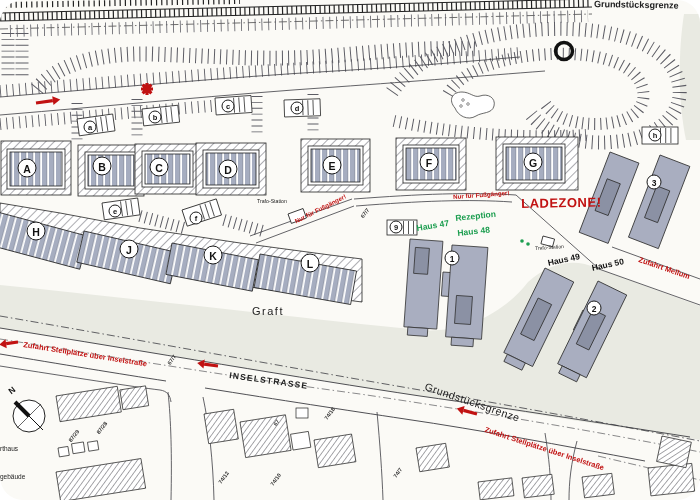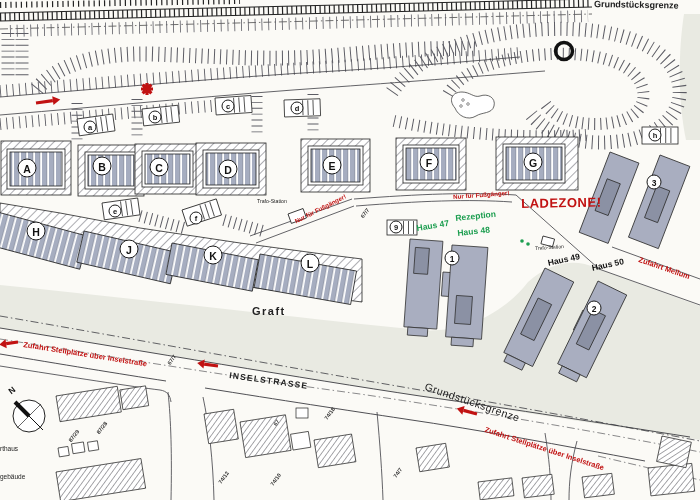--- a/index.html
+++ b/index.html
@@ -1,18 +1,18 @@
 <!DOCTYPE html>
 <html><head>
 <meta charset="utf-8">
 <style>
   html,body{margin:0;padding:0;}
   #map{
     position:relative;width:700px;height:500px;overflow:hidden;
-    background:#fbfaf6;font-family:"Liberation Sans",sans-serif;
+    background:#fbfaf6;font-family:"Liberation Sans",sans-serif;border-radius:23px;
   }
   #map svg{position:absolute;left:0;top:0;}
   #label-layer,#circle-layer{position:absolute;left:0;top:0;width:700px;height:500px;pointer-events:none;}
   .lbl{
     position:absolute;white-space:nowrap;line-height:1;
     transform-origin:left top;font-family:"Liberation Sans",sans-serif;
   }
   .circ{
     position:absolute;background:#fff;border:1.3px solid #1a1a1a;border-radius:50%;
     display:flex;align-items:center;justify-content:center;color:#111;
@@ -310,21 +310,21 @@
     <g transform="translate(477,414) rotate(195)">
           <rect y="-1.6" width="14" height="3.2"></rect>
           <path d="M14,-4.5 L21,0 L14,4.5 Z"></path>
         </g>
   </g>
 </svg>
 
 <div id="label-layer">
       <div class="lbl" style="left: 594px; top: 0px; font-size: 9px; color: rgb(34, 34, 34); transform: rotate(1deg); font-weight: 700; letter-spacing: 0px;">Grundstücksgrenze</div>
       <div class="lbl" style="left: 427px; top: 381px; font-size: 10.5px; color: rgb(34, 34, 34); transform: rotate(19deg); font-weight: 400; letter-spacing: 0.5px;">Grundstücksgrenze</div>
-      <div class="lbl" style="left: 252px; top: 306px; font-size: 11px; color: rgb(34, 34, 34); transform: rotate(0deg); font-weight: 700; letter-spacing: 1.5px;">Graft</div>
+      <div class="lbl" style="left: 252px; top: 306px; font-size: 11px; color: rgb(34, 34, 34); transform: rotate(0deg); font-weight: 400; letter-spacing: 1.5px;">Graft</div>
       <div class="lbl" style="left: 230px; top: 371px; font-size: 8.5px; color: rgb(34, 34, 34); transform: rotate(8deg); font-weight: 700; letter-spacing: 1.2px;">INSELSTRASSE</div>
       <div class="lbl" style="left: 521px; top: 197px; font-size: 13px; color: rgb(193, 18, 18); transform: rotate(-1deg); font-weight: 800; letter-spacing: 0.5px;">LADEZONE!</div>
       <div class="lbl" style="left: 455px; top: 214px; font-size: 8.5px; color: rgb(29, 158, 80); transform: rotate(-6deg); font-weight: 700; letter-spacing: 0px;">Rezeption</div>
       <div class="lbl" style="left: 457px; top: 229px; font-size: 8.5px; color: rgb(29, 158, 80); transform: rotate(-6deg); font-weight: 700; letter-spacing: 0px;">Haus 48</div>
       <div class="lbl" style="left: 416px; top: 224px; font-size: 8.5px; color: rgb(29, 158, 80); transform: rotate(-9deg); font-weight: 700; letter-spacing: 0px;">Haus 47</div>
       <div class="lbl" style="left: 547px; top: 259px; font-size: 8.5px; color: rgb(17, 17, 17); transform: rotate(-12deg); font-weight: 700; letter-spacing: 0px;">Haus 49</div>
       <div class="lbl" style="left: 591px; top: 264px; font-size: 8.5px; color: rgb(17, 17, 17); transform: rotate(-12deg); font-weight: 700; letter-spacing: 0px;">Haus 50</div>
       <div class="lbl" style="left: 294px; top: 219px; font-size: 6.2px; color: rgb(193, 18, 18); transform: rotate(-27deg); font-weight: 700; letter-spacing: 0px;">Nur für Fußgänger!</div>
       <div class="lbl" style="left: 453px; top: 194px; font-size: 6.2px; color: rgb(193, 18, 18); transform: rotate(-4deg); font-weight: 700; letter-spacing: 0px;">Nur für Fußgänger!</div>
       <div class="lbl" style="left: 24px; top: 341px; font-size: 7.5px; color: rgb(193, 18, 18); transform: rotate(9deg); font-weight: 700; letter-spacing: 0px;">Zufahrt Stellplätze über Inselstraße</div>

